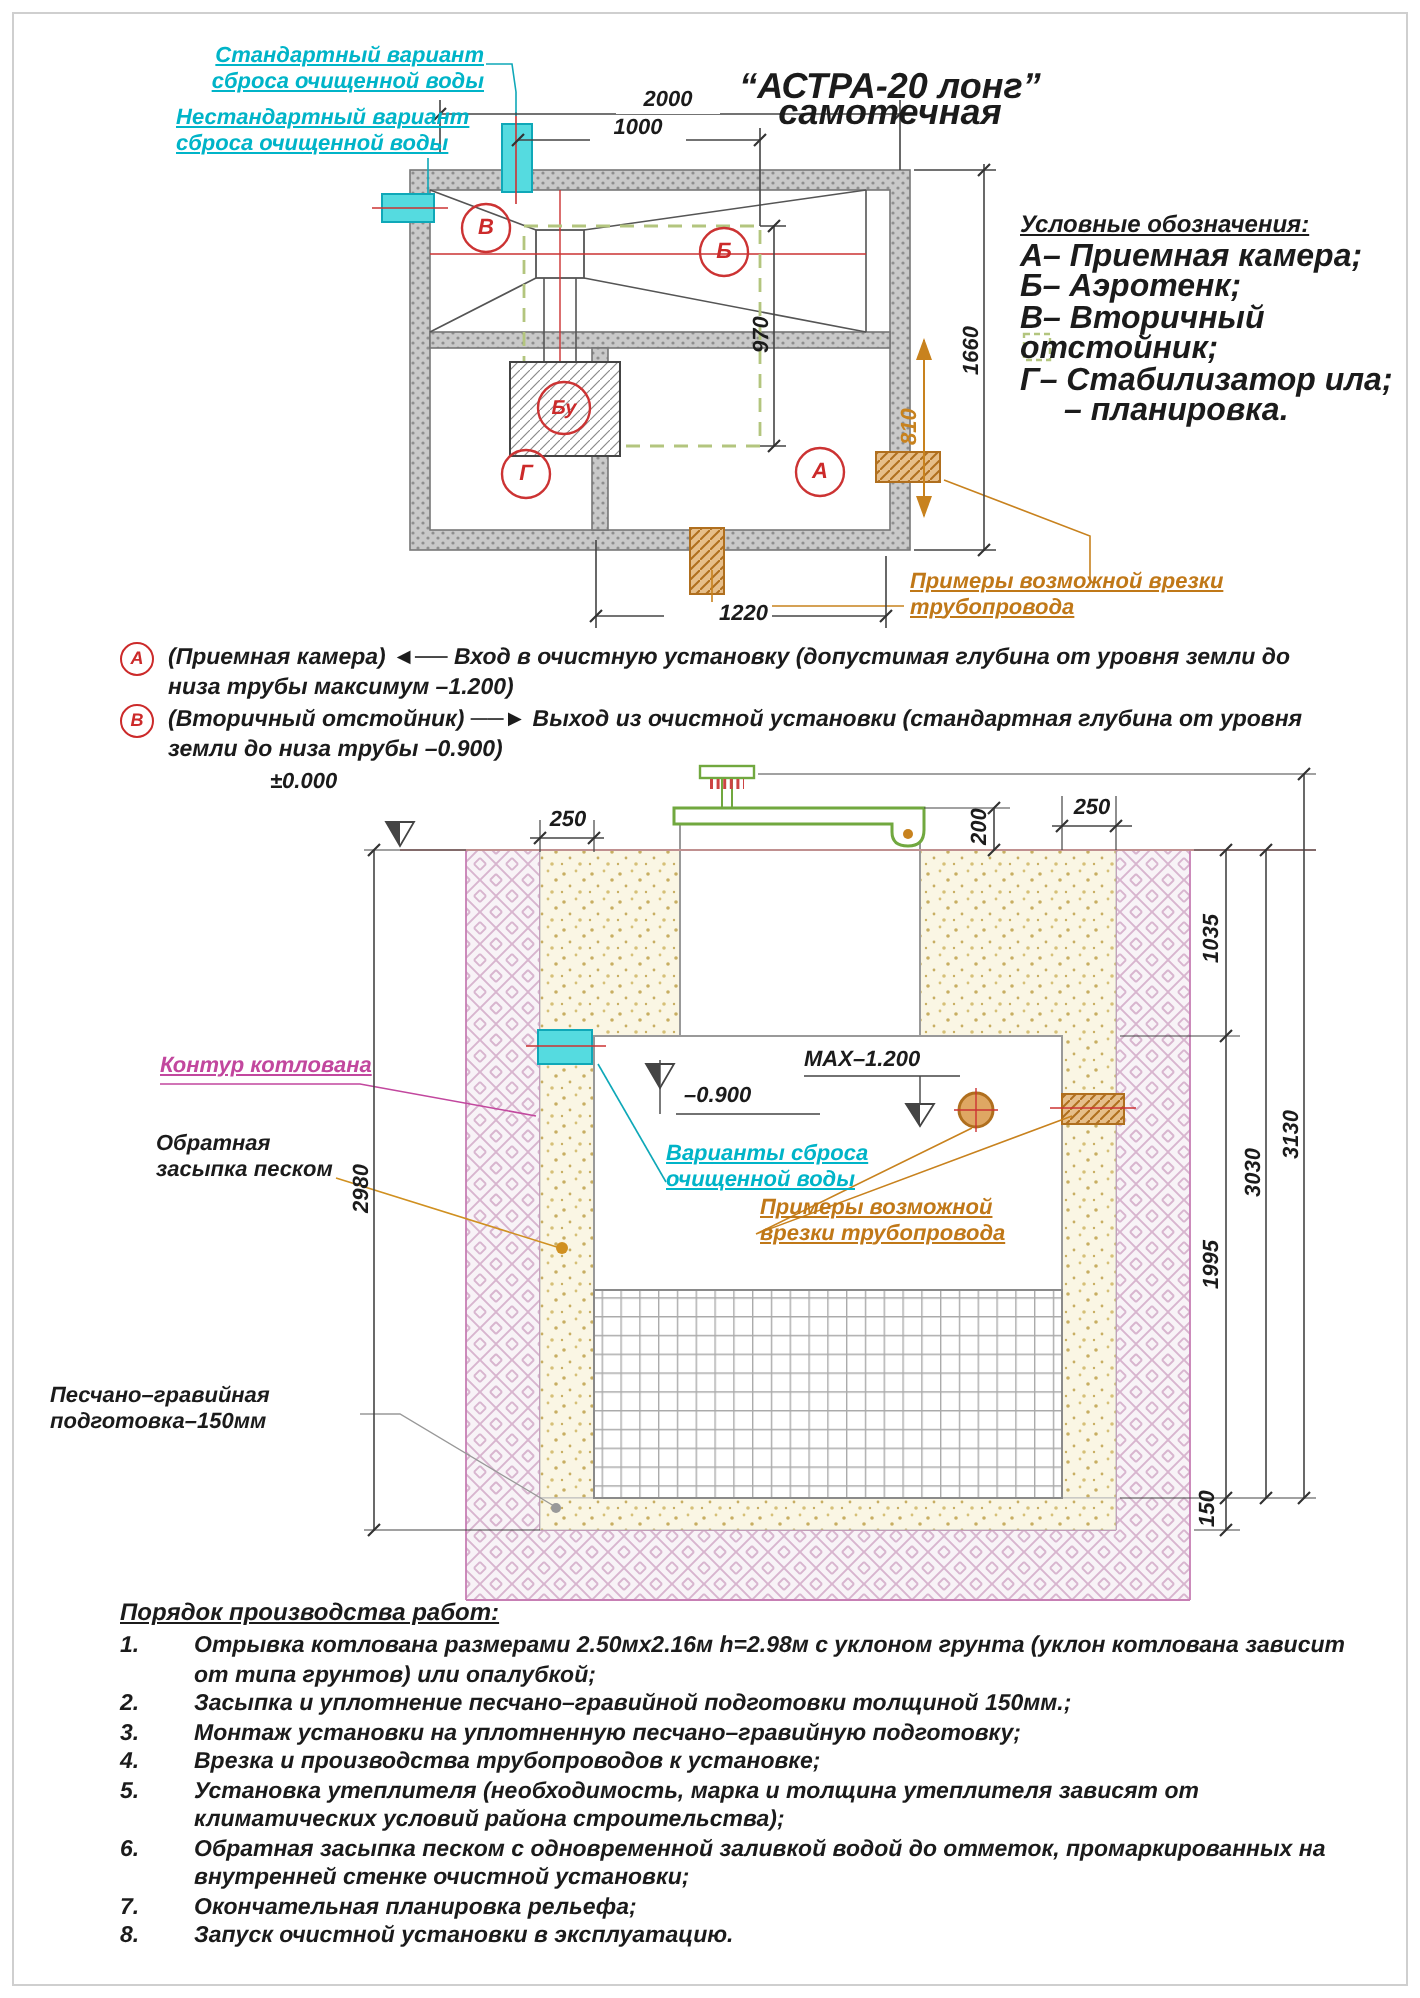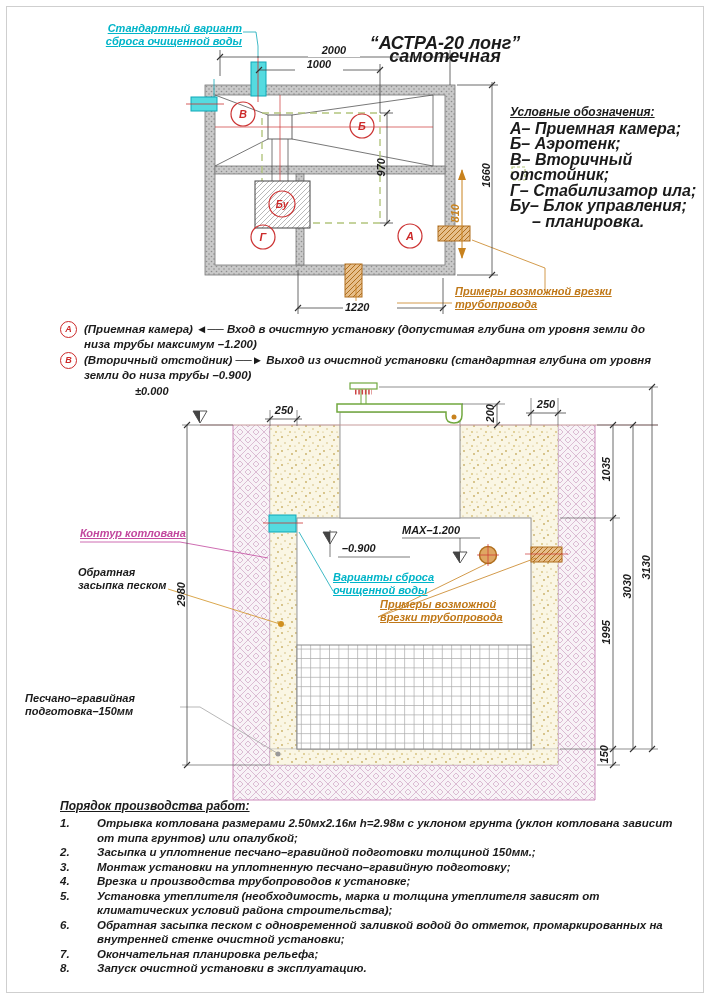--- a/index.html
+++ b/index.html
@@ -219,41 +219,41 @@
         <path d="M494,407 L500,401 M494,428 L500,422"></path>
         <path d="M267,422 L273,416 M294,422 L300,416"></path>
         <path d="M528,416 L534,410 M555,416 L561,410"></path>
       </g>
     </g>
   </svg>
 
   <div class="lbl subtitle" style="left:325px;top:37px;">“АСТРА-20 лонг” самотечная</div>
 
   <div class="lbl c-cyan" style="left:100px;top:22px;width:142px;text-align:right;">Стандартный вариант сброса очищенной воды</div>
+  <div class="lbl c-cyan" style="left:88px;top:53px;width:150px;">Нестандартный вариант сброса очищенной воды</div>
 
   <div class="lbl dim dimbg" style="left:308px;top:44px;width:48px;text-align:center;">2000</div>
   <div class="lbl dim dimbg" style="left:295px;top:58px;width:44px;text-align:center;">1000</div>
   <div class="lbl dim rot" style="left:363px;top:161px;">970</div>
   <div class="lbl dim rot" style="left:468px;top:169px;">1660</div>
   <div class="lbl dim rot" style="left:437px;top:207px;color:#c8821e;">810</div>
-  <div class="lbl dim dimbg" style="left:343px;top:301px;width:50px;text-align:left;">1220</div>
+  <div class="lbl dim dimbg" style="left:332px;top:301px;width:50px;text-align:right;">1220</div>
 
   <div class="circle-letter" style="left:231px;top:104px;width:24px;height:20px;">В</div>
   <div class="circle-letter" style="left:350px;top:116px;width:24px;height:20px;">Б</div>
   <div class="circle-letter" style="left:268px;top:194px;width:28px;height:20px;font-size:10px;">Бу</div>
   <div class="circle-letter" style="left:251px;top:227px;width:24px;height:20px;">Г</div>
   <div class="circle-letter" style="left:398px;top:226px;width:24px;height:20px;">А</div>
 
   <div style="position:absolute;left:510px;top:70px;width:190px;">
     <div class="lbl legend-h" style="position:static;">Условные обозначения:</div>
     <div class="lbl legend-item" style="position:static;margin-top:2px;">А– Приемная камера;</div>
     <div class="lbl legend-item" style="position:static;">Б– Аэротенк;</div>
     <div class="lbl legend-item" style="position:static;">В– Вторичный отстойник;</div>
     <div class="lbl legend-item" style="position:static;">Г– Стабилизатор ила;</div>
-    <div class="lbl legend-item" style="position:static;">Бу– Блок управления;</div>
     <div class="lbl legend-item" style="position:static;margin-left:22px;">– планировка.</div>
   </div>
 
   <div class="lbl c-orange" style="left:455px;top:285px;width:160px;">Примеры возможной врезки трубопровода</div>
 
   <div class="note" style="left:60px;top:322px;">
     <span class="badge">А</span>
     <span>(Приемная камера) ◄── Вход в очистную установку (допустимая глубина от уровня земли до низа трубы максимум –1.200)</span>
   </div>
   <div class="note" style="left:60px;top:353px;">

